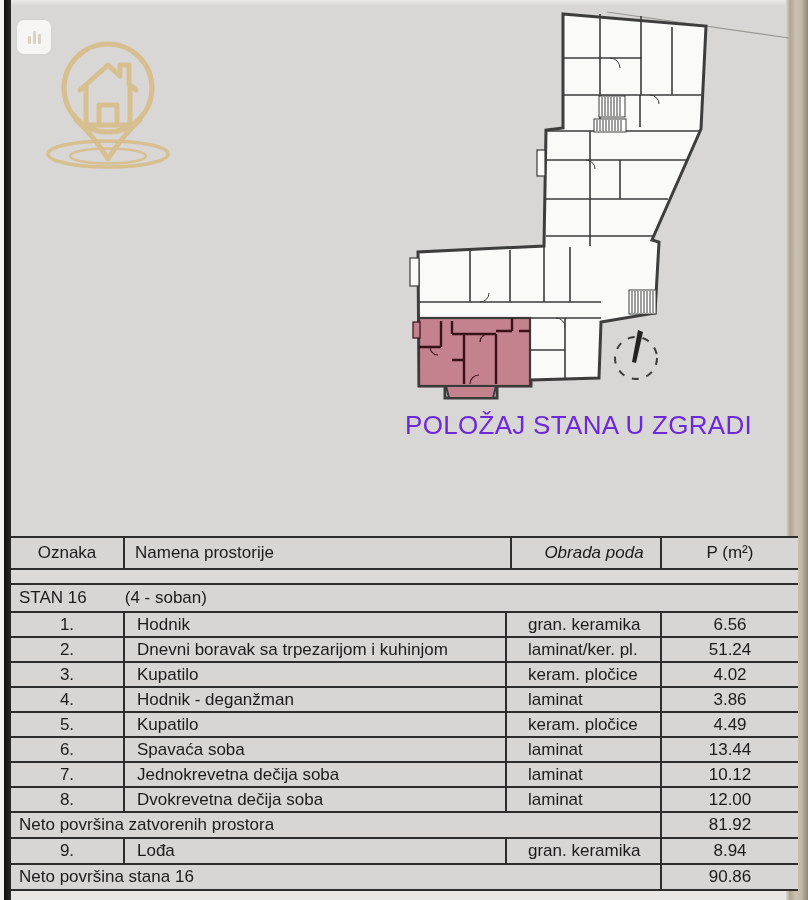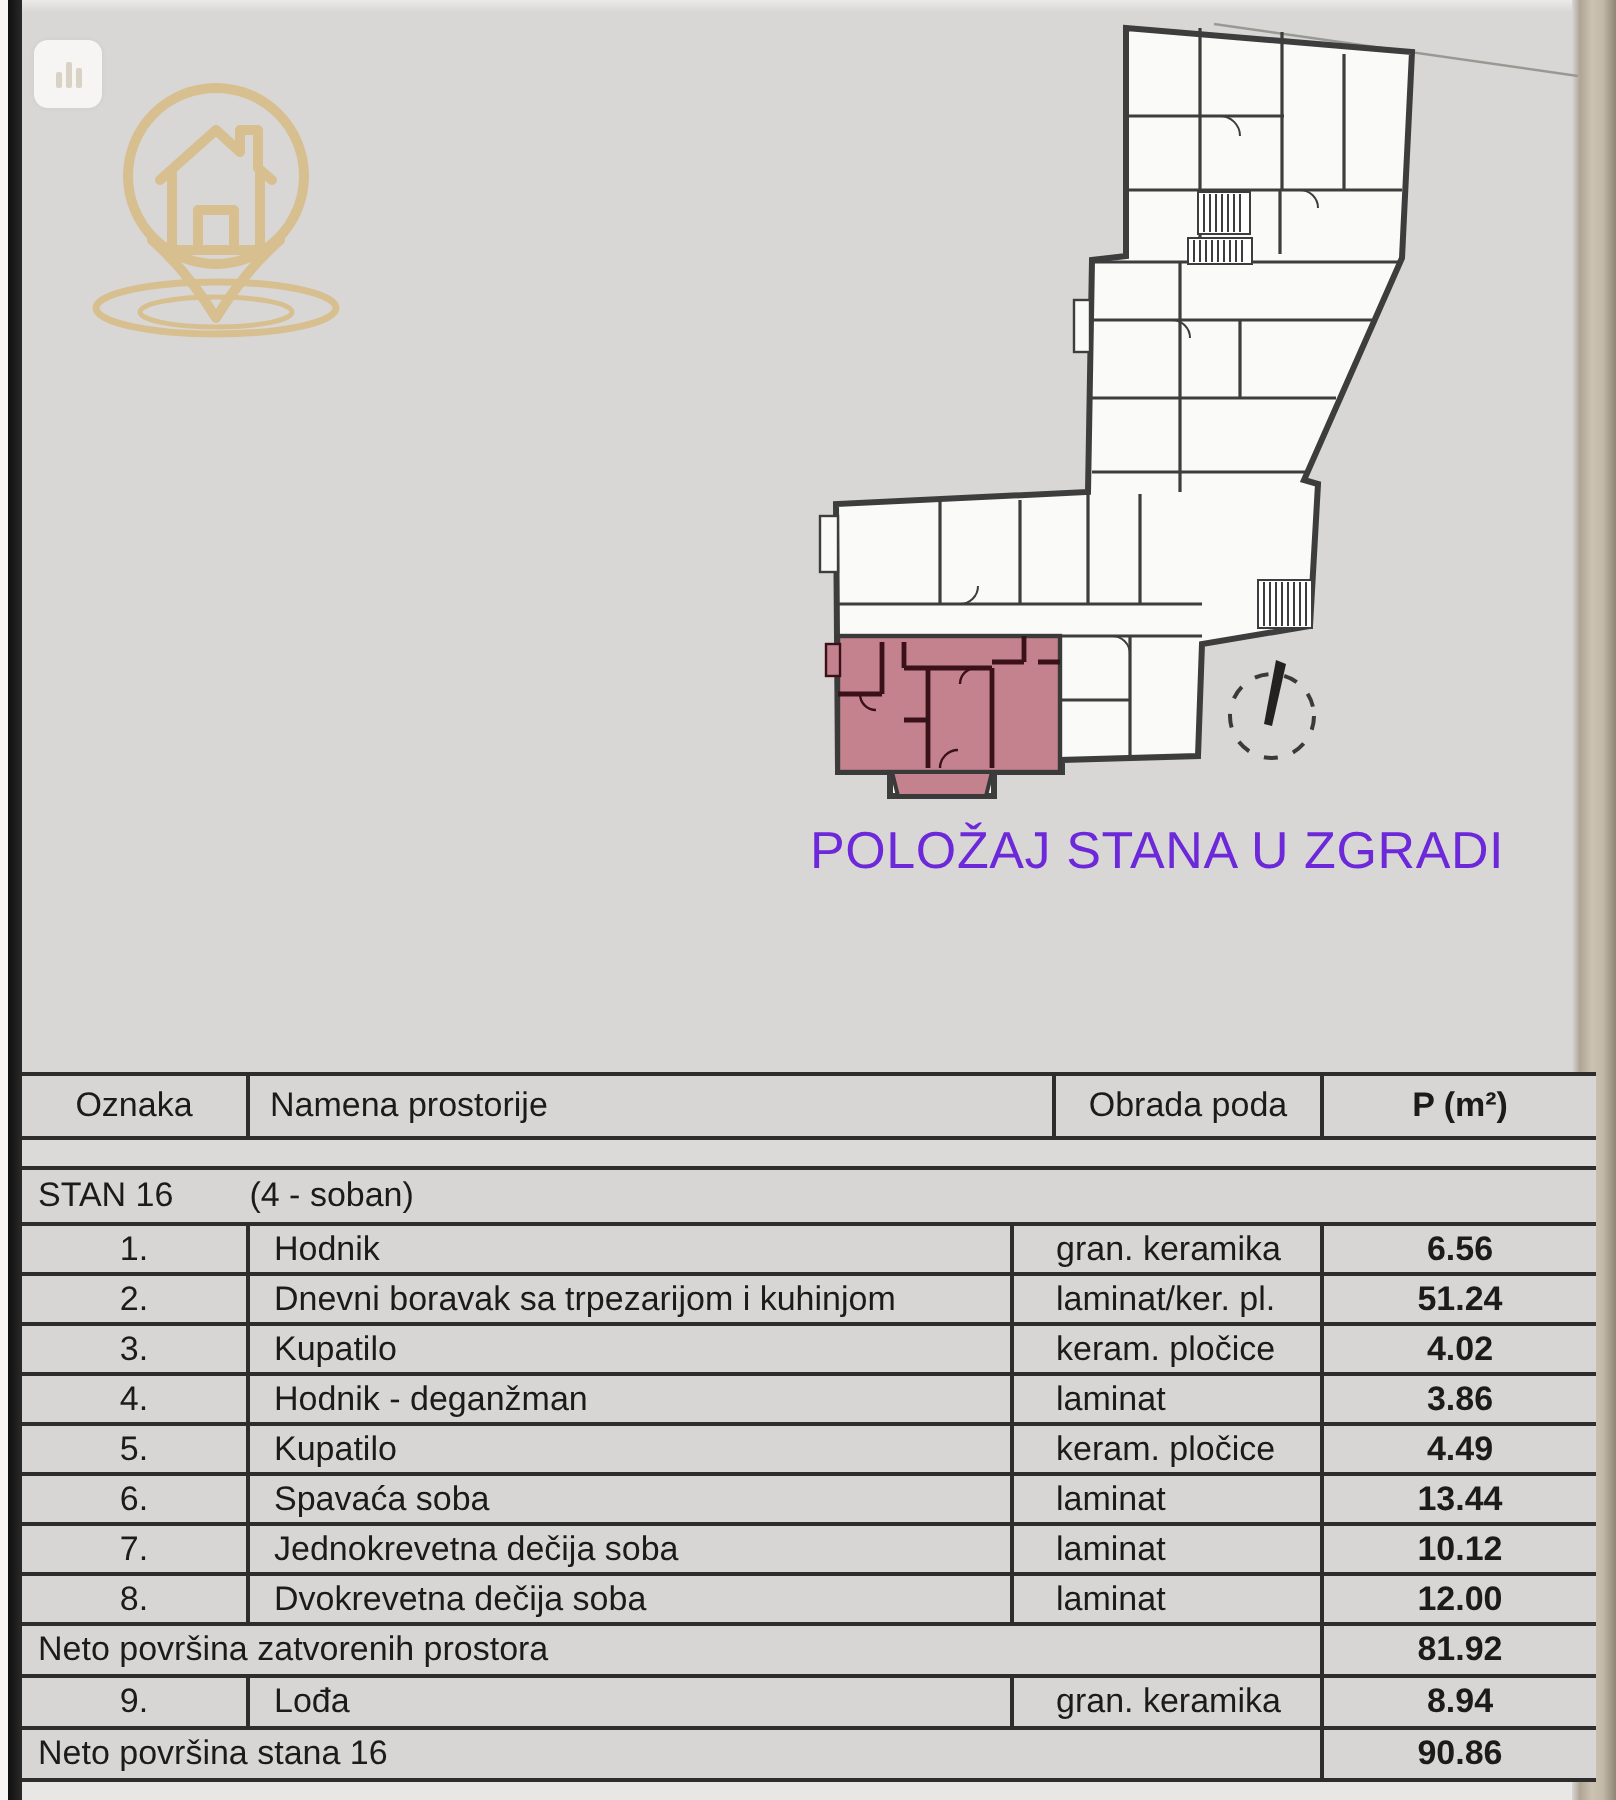--- a/index.html
+++ b/index.html
@@ -27,23 +27,23 @@
     color:#1b1b1b;font-size:17px;}
   .row{display:flex;align-items:center;border-bottom:2px solid #2d2d2d;background:#d7d6d4;}
   .row.hdr{height:30px;}
   .row.gap{height:13px;background:#dbdad8;}
   .row.grp{height:26px;}
   .row.data{height:23px;}
   .row.sum{height:24px;}
   .c1{width:112px;text-align:center;}
   .c2{flex:1;padding-left:12px;border-left:2px solid #2d2d2d;align-self:stretch;display:flex;align-items:center;}
   .c3{width:132px;padding-left:21px;border-left:2px solid #2d2d2d;align-self:stretch;display:flex;align-items:center;}
-  .c4{width:136px;text-align:left;border-left:2px solid #2d2d2d;align-self:stretch;display:flex;align-items:center;justify-content:center;font-weight:bold;}
+  .c4{width:136px;text-align:left;border-left:2px solid #2d2d2d;align-self:stretch;display:flex;align-items:center;justify-content:center;}
   .hdr .c2{padding-left:10px;}
-  .hdr .c3{justify-content:center;padding-left:0;}
+  .hdr .c3{justify-content:center;padding-left:16px;font-style:italic;}
   .lbl{flex:1;padding-left:8px;align-self:stretch;display:flex;align-items:center;}
   .grp .g1{padding-left:8px;}
   .grp .g2{margin-left:38px;}
 </style>
 </head>
 <body>
 
 <div class="page">
   <div class="top-fade"></div>
   <div class="left-white"></div>

